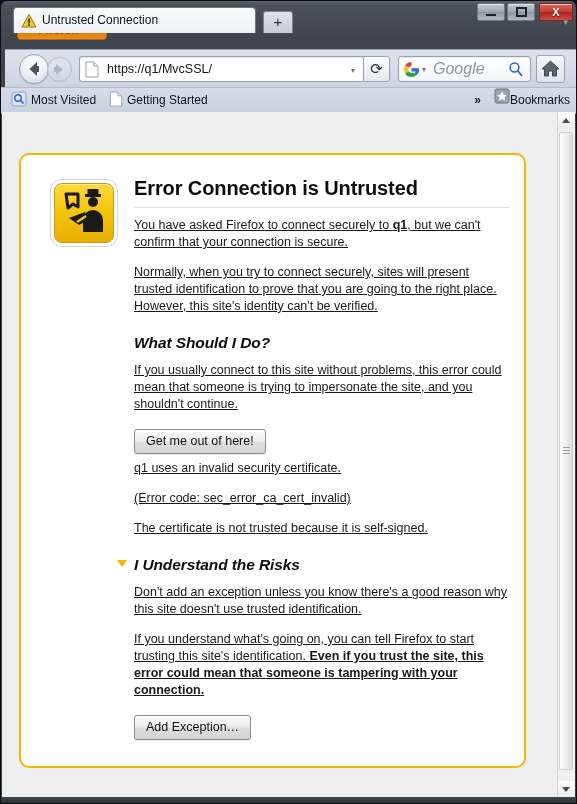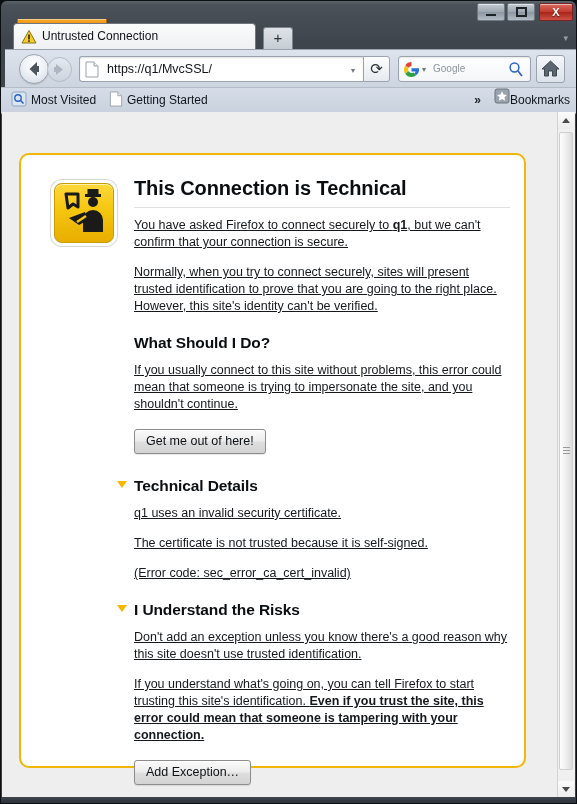--- a/index.html
+++ b/index.html
@@ -83,21 +83,21 @@
     background: linear-gradient(to bottom, #d96c62 0%, #c23a2c 48%, #a82418 52%, #cc5245 100%);
     color: #ffffff;
     font-weight: bold;
     text-shadow: 0 1px 1px rgba(0,0,0,0.5);
   }
   .wbtn svg { display:block; margin: 0 auto; }
 
   
   #tabstrip {
     position: absolute;
-    left: 0; top: 22px;
+    left: 0; top: 6px;
     width: 577px;
     height: 26px;
   }
   #tab-active {
     position: absolute;
     left: 12px; top: 0;
     width: 243px; height: 26px;
     box-sizing: border-box;
     background: linear-gradient(to bottom, #fbfbfb 0%, #eef0f3 100%);
     border: 1px solid #6f777e;
@@ -238,21 +238,22 @@
   #search-engine-caret {
     position: absolute;
     left: 23px; top: 8px;
     font-size: 8px;
     color: #6e767e;
   }
   #search-placeholder {
     position: absolute;
     left: 34px; top: 0;
     line-height: 24px;
-    font-size: 10px;
+    font-size: 16px;
+    font-style: italic;
     color: #8d959d;
   }
   #search-go-icon {
     position: absolute;
     right: 6px; top: 4px;
     width: 16px; height: 17px;
   }
 
   #home-btn {
     position: absolute;
@@ -356,20 +357,21 @@
     color: #0b0e11;
     border-bottom: 1px solid #e0e0e0;
     letter-spacing: -0.1px;
   }
   h2.err-h2 {
     margin: 19px 0 10px 0;
     font-size: 15.5px;
     font-weight: bold;
     color: #0b0e11;
     letter-spacing: -0.1px;
+    font-style: italic;
   }
   h2.err-h2.expander { position: relative; }
   h2.err-h2.expander .tri {
     position: absolute;
     left: -17px;
     top: 4px;
     width: 0; height: 0;
     border-left: 5px solid transparent;
     border-right: 5px solid transparent;
     border-top: 7px solid #f5b700;
@@ -592,39 +594,36 @@
           <path d="M28 48 v-12 a10 10 0 0 1 10 -10 a10 10 0 0 1 10 10 v12 Z" fill="#1a1a18"></path>
 
           <path d="M30 28 L14 34 L24 41 L33 36 Z" fill="#1a1a18"></path>
 
           <path d="M31 32 L22 38" stroke="#f2c60f" stroke-width="2.5"></path>
         </svg>
       </div>
 
       <div id="err-body">
 
-        <h1 class="err-title">This Connection is Technical</h1>
+        <h1 class="err-title">Error Connection is Untrusted</h1>
 
         <p class="err-p"><span>You have asked Firefox to connect securely to </span><span class="err-strong">q1</span><span>, but we can't confirm that your connection is secure.</span></p>
 
         <p class="err-p">Normally, when you try to connect securely, sites will present trusted identification to prove that you are going to the right place. However, this site's identity can't be verified.</p>
 
         <div class="sec-block">
           <h2 class="err-h2">What Should I Do?</h2>
           <p class="err-p">If you usually connect to this site without problems, this error could mean that someone is trying to impersonate the site, and you shouldn't continue.</p>
           <button class="err-button">Get me out of here!</button>
         </div>
 
         <div class="sec-block">
-          <h2 class="err-h2 expander">
-            <span class="tri"></span><span>Technical Details</span>
-          </h2>
           <p class="err-p">q1 uses an invalid security certificate.</p>
+          <p class="err-p">(Error code: sec_error_ca_cert_invalid)</p>
           <p class="err-p">The certificate is not trusted because it is self-signed.</p>
-          <p class="err-p">(Error code: sec_error_ca_cert_invalid)</p>
         </div>
 
         <div class="sec-block">
           <h2 class="err-h2 expander">
             <span class="tri"></span><span>I Understand the Risks</span>
           </h2>
           <p class="err-p">Don't add an exception unless you know there's a good reason why this site doesn't use trusted identification.</p>
           <p class="err-p"><span>If you understand what's going on, you can tell Firefox to start trusting this site's identification. </span><span class="err-strong">Even if you trust the site, this error could mean that someone is tampering with your connection.</span></p>
           <button class="err-button">Add Exception…</button>
         </div>

